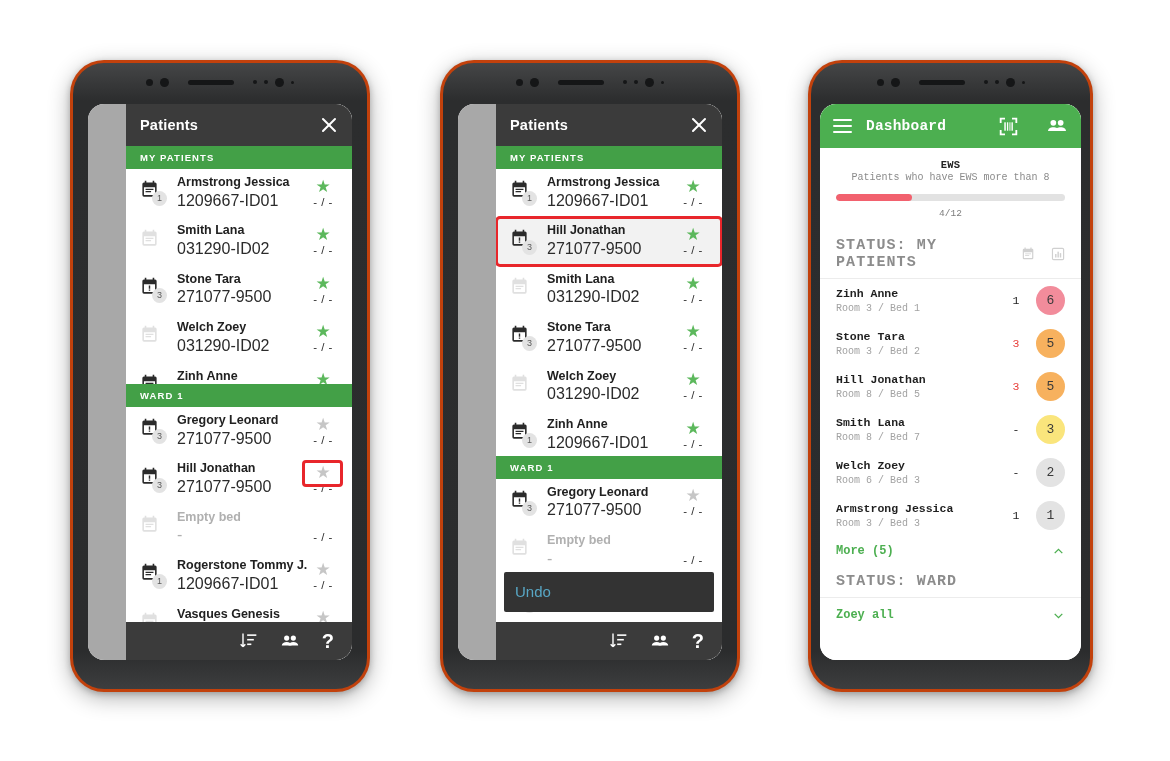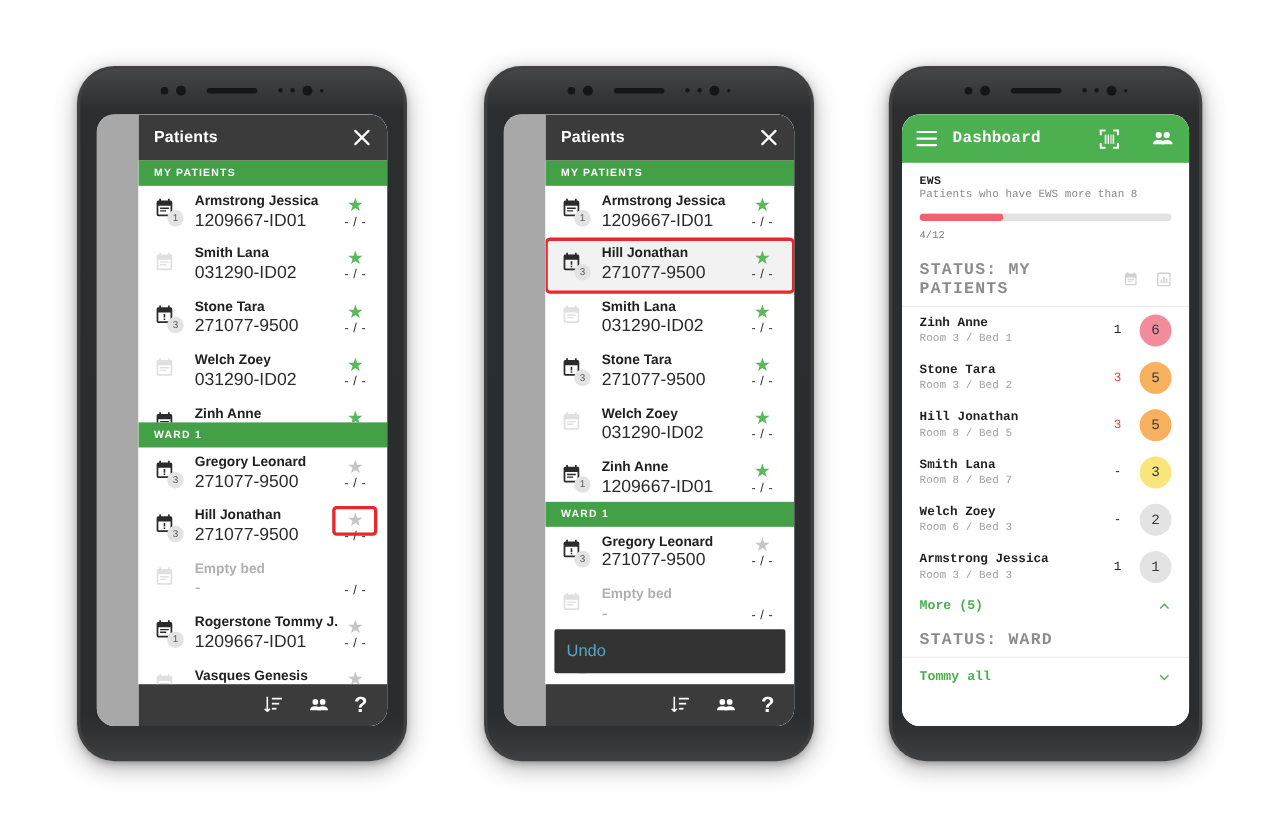--- a/index.html
+++ b/index.html
@@ -9,21 +9,21 @@
     font-family: "Liberation Sans", sans-serif;
     overflow: hidden;
     position: relative;
   }
 
   
   .stage { position: relative; width: 1170px; height: 761px; }
 
   .phone {
     position: absolute;
-    background: #404040;
+    background: #c2410c;
     border-radius: 34px;
     box-shadow: 0 6px 22px rgba(0,0,0,0.30), 0 2px 6px rgba(0,0,0,0.22);
     padding: 16px;
   }
   .phone-inner-bezel {
     position: absolute;
     inset: 3px;
     border-radius: 31px;
     background: #3a3b3c;
     background: linear-gradient(180deg,#454647 0%, #2c2d2e 6%, #2b2c2d 94%, #3d3e3f 100%);
@@ -151,21 +151,21 @@
   .db-appbar {
     height: 44px; background: #4caf50; color: #fff;
     display: flex; align-items: center; padding: 0 13px; gap: 14px;
     flex: 0 0 auto;
   }
   .hamburger { width: 19px; height: 14px; display:flex; flex-direction:column; justify-content:space-between; cursor:pointer;}
   .hamburger span { display:block; height:2px; background:#fff; border-radius:1px; }
   .db-title { font-size: 14.5px; font-weight: bold; letter-spacing: .2px; }
   .db-spacer { flex: 1 1 auto; }
 
-  .ews-block { padding: 11px 16px 4px 16px; }
+  .ews-block { padding: 11px 16px 4px 16px; text-align: center; }
   .ews-title { font-size: 10.5px; font-weight: bold; color: #232323; letter-spacing: .2px;}
   .ews-sub { font-size: 10px; color: #8a8a8a; margin-top: 1px; }
   .ews-track {
     margin-top: 11px; height: 7px; border-radius: 4px; background: #e2e2e2; overflow: hidden;
   }
   .ews-fill { height: 100%; border-radius: 4px; background: #f2616e; }
   .ews-count { font-size: 9.5px; color: #7d7d7d; margin-top: 7px; }
 
   .status-head {
     display: flex; align-items: center;
@@ -747,21 +747,21 @@
           <svg class="chev" viewBox="0 0 24 24" fill="none" stroke="#4caf50" stroke-width="2.4">
             <path d="M5 15 L12 8 L19 15"></path>
           </svg>
         </div>
 
         <div class="status-head" style="padding-top:4px;">
           <span class="status-label">STATUS: WARD</span>
         </div>
 
         <div class="db-showall">
-          <span class="db-showall-label">Tommy all</span>
+          <span class="db-showall-label">Zoey all</span>
           <svg class="chev" viewBox="0 0 24 24" fill="none" stroke="#4caf50" stroke-width="2.4">
             <path d="M5 9 L12 16 L19 9"></path>
           </svg>
         </div>
 
       </div>
     </div>
   </div>
 
 </div>

